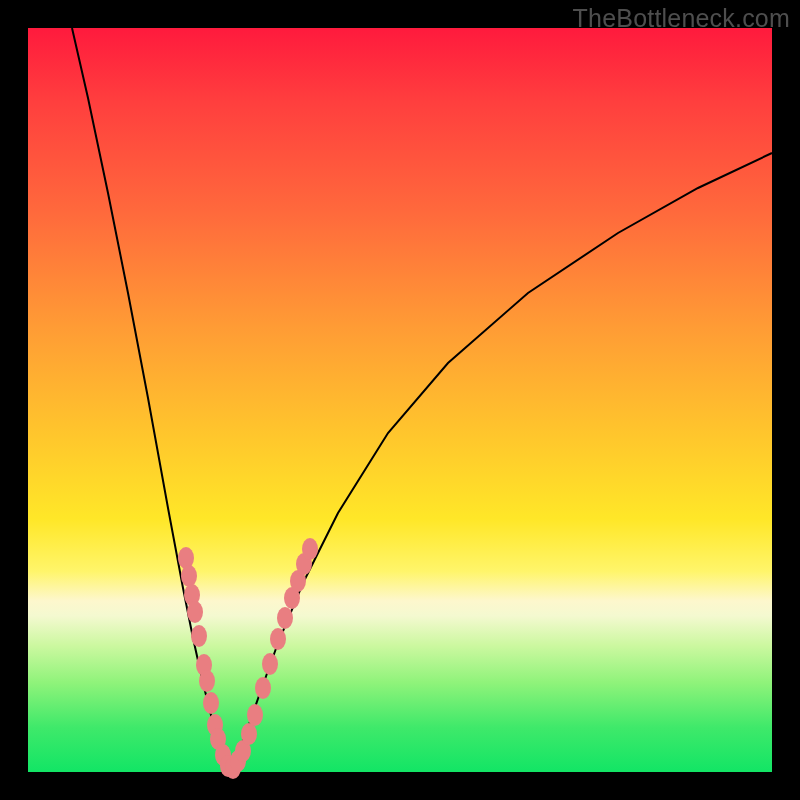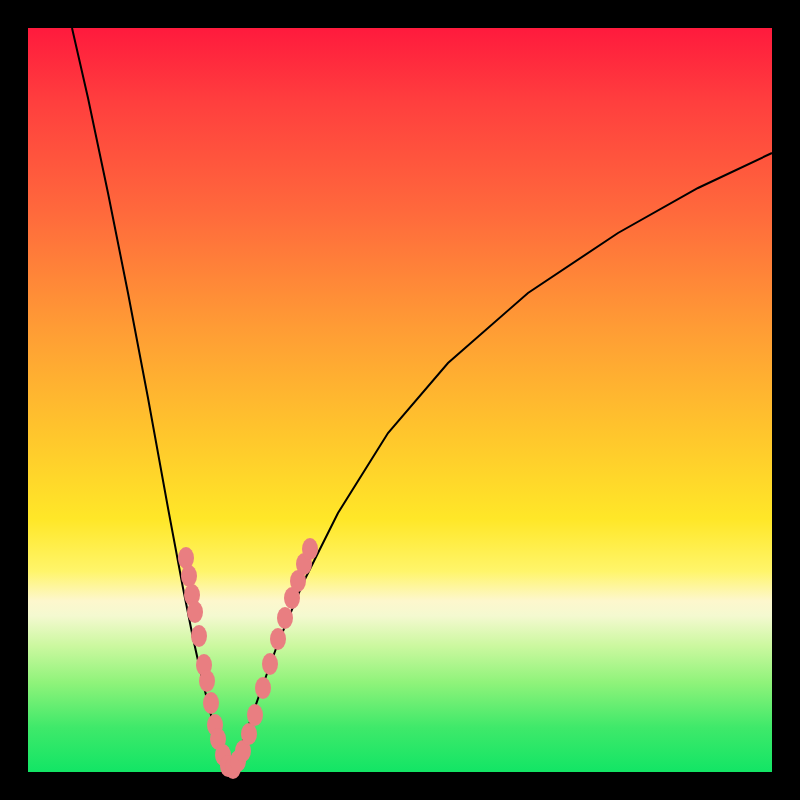--- a/index.html
+++ b/index.html
@@ -68,20 +68,21 @@
   }
   .marker {
     fill: #e97e81;
     stroke: none;
   }
 </style>
 </head>
 <body>
 
 <div class="frame">
+  <div class="watermark">TheBottleneck.com</div>
   <div class="plot">
     <svg class="curves" viewBox="0 0 744 744">
       <g id="curve-group">
           <path d="M44 0 L60 70 L80 165 L100 265 L120 370 L140 480 L155 560 L165 610 L175 655 L185 695 L192 720 L198 735 L202 742" class="curve"></path>
           <path d="M202 742 L208 730 L218 705 L232 665 L250 615 L275 555 L310 485 L360 405 L420 335 L500 265 L590 205 L670 160 L744 125" class="curve"></path>
         </g>
       <g id="marker-group">
           <ellipse cx="158" cy="530" rx="8" ry="11" class="marker"></ellipse>
           <ellipse cx="161" cy="548" rx="8" ry="11" class="marker"></ellipse>
           <ellipse cx="164" cy="567" rx="8" ry="11" class="marker"></ellipse>

